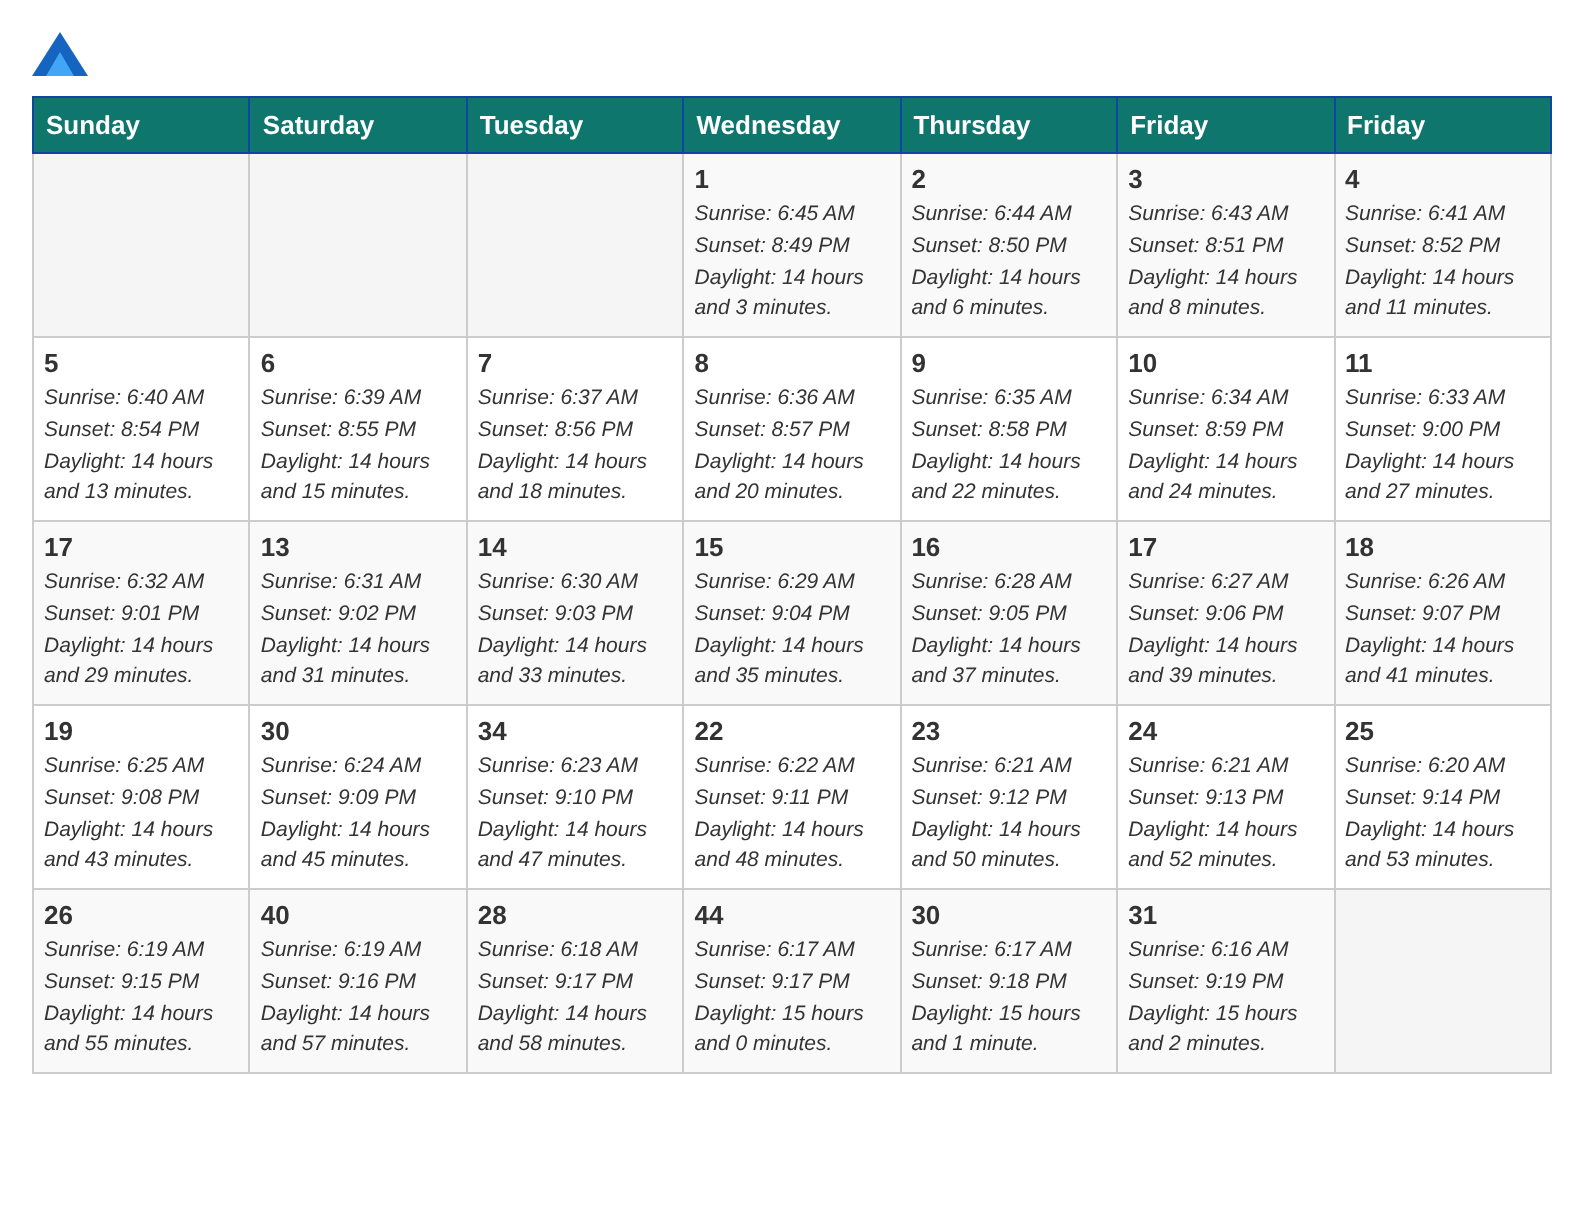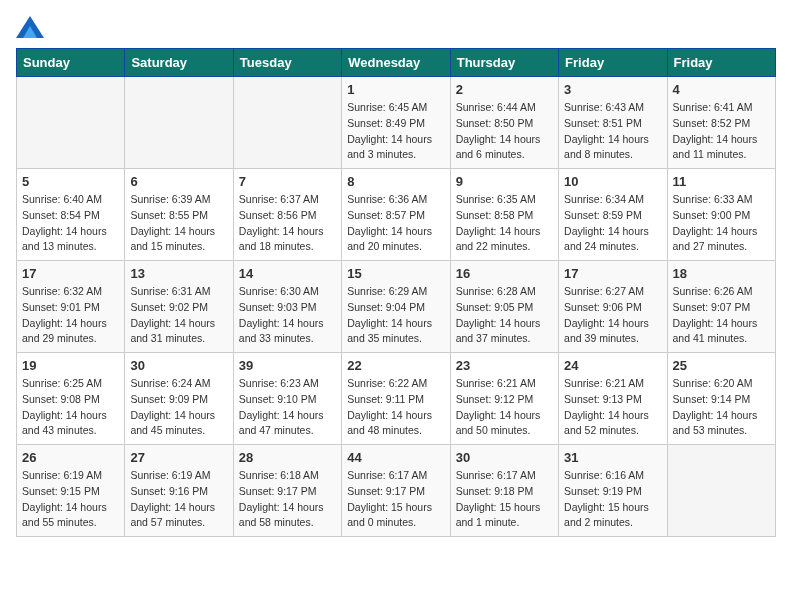--- a/index.html
+++ b/index.html
@@ -61,20 +61,21 @@
     }
     .day-num {
       font-weight: bold;
       font-size: 13px;
       margin-bottom: 3px;
     }
     .day-info {
       line-height: 1.5;
       font-size: 10.5px;
       color: #333;
+      font-style: italic;
     }
     tbody tr:nth-child(odd) td {
       background: #f9f9f9;
     }
     tbody tr:nth-child(even) td {
       background: #fff;
     }
     .empty {
       background: #f5f5f5 !important;
     }
@@ -196,21 +197,21 @@
       <tr>
         <td>
           <div class="day-num">19</div>
           <div class="day-info">Sunrise: 6:25 AM<br>Sunset: 9:08 PM<br>Daylight: 14 hours<br>and 43 minutes.</div>
         </td>
         <td>
           <div class="day-num">30</div>
           <div class="day-info">Sunrise: 6:24 AM<br>Sunset: 9:09 PM<br>Daylight: 14 hours<br>and 45 minutes.</div>
         </td>
         <td>
-          <div class="day-num">39</div>
+          <div class="day-num">34</div>
           <div class="day-info">Sunrise: 6:23 AM<br>Sunset: 9:10 PM<br>Daylight: 14 hours<br>and 47 minutes.</div>
         </td>
         <td>
           <div class="day-num">22</div>
           <div class="day-info">Sunrise: 6:22 AM<br>Sunset: 9:11 PM<br>Daylight: 14 hours<br>and 48 minutes.</div>
         </td>
         <td>
           <div class="day-num">23</div>
           <div class="day-info">Sunrise: 6:21 AM<br>Sunset: 9:12 PM<br>Daylight: 14 hours<br>and 50 minutes.</div>
         </td>
@@ -222,21 +223,21 @@
           <div class="day-num">25</div>
           <div class="day-info">Sunrise: 6:20 AM<br>Sunset: 9:14 PM<br>Daylight: 14 hours<br>and 53 minutes.</div>
         </td>
       </tr>
       <tr>
         <td>
           <div class="day-num">26</div>
           <div class="day-info">Sunrise: 6:19 AM<br>Sunset: 9:15 PM<br>Daylight: 14 hours<br>and 55 minutes.</div>
         </td>
         <td>
-          <div class="day-num">27</div>
+          <div class="day-num">40</div>
           <div class="day-info">Sunrise: 6:19 AM<br>Sunset: 9:16 PM<br>Daylight: 14 hours<br>and 57 minutes.</div>
         </td>
         <td>
           <div class="day-num">28</div>
           <div class="day-info">Sunrise: 6:18 AM<br>Sunset: 9:17 PM<br>Daylight: 14 hours<br>and 58 minutes.</div>
         </td>
         <td>
           <div class="day-num">44</div>
           <div class="day-info">Sunrise: 6:17 AM<br>Sunset: 9:17 PM<br>Daylight: 15 hours<br>and 0 minutes.</div>
         </td>

